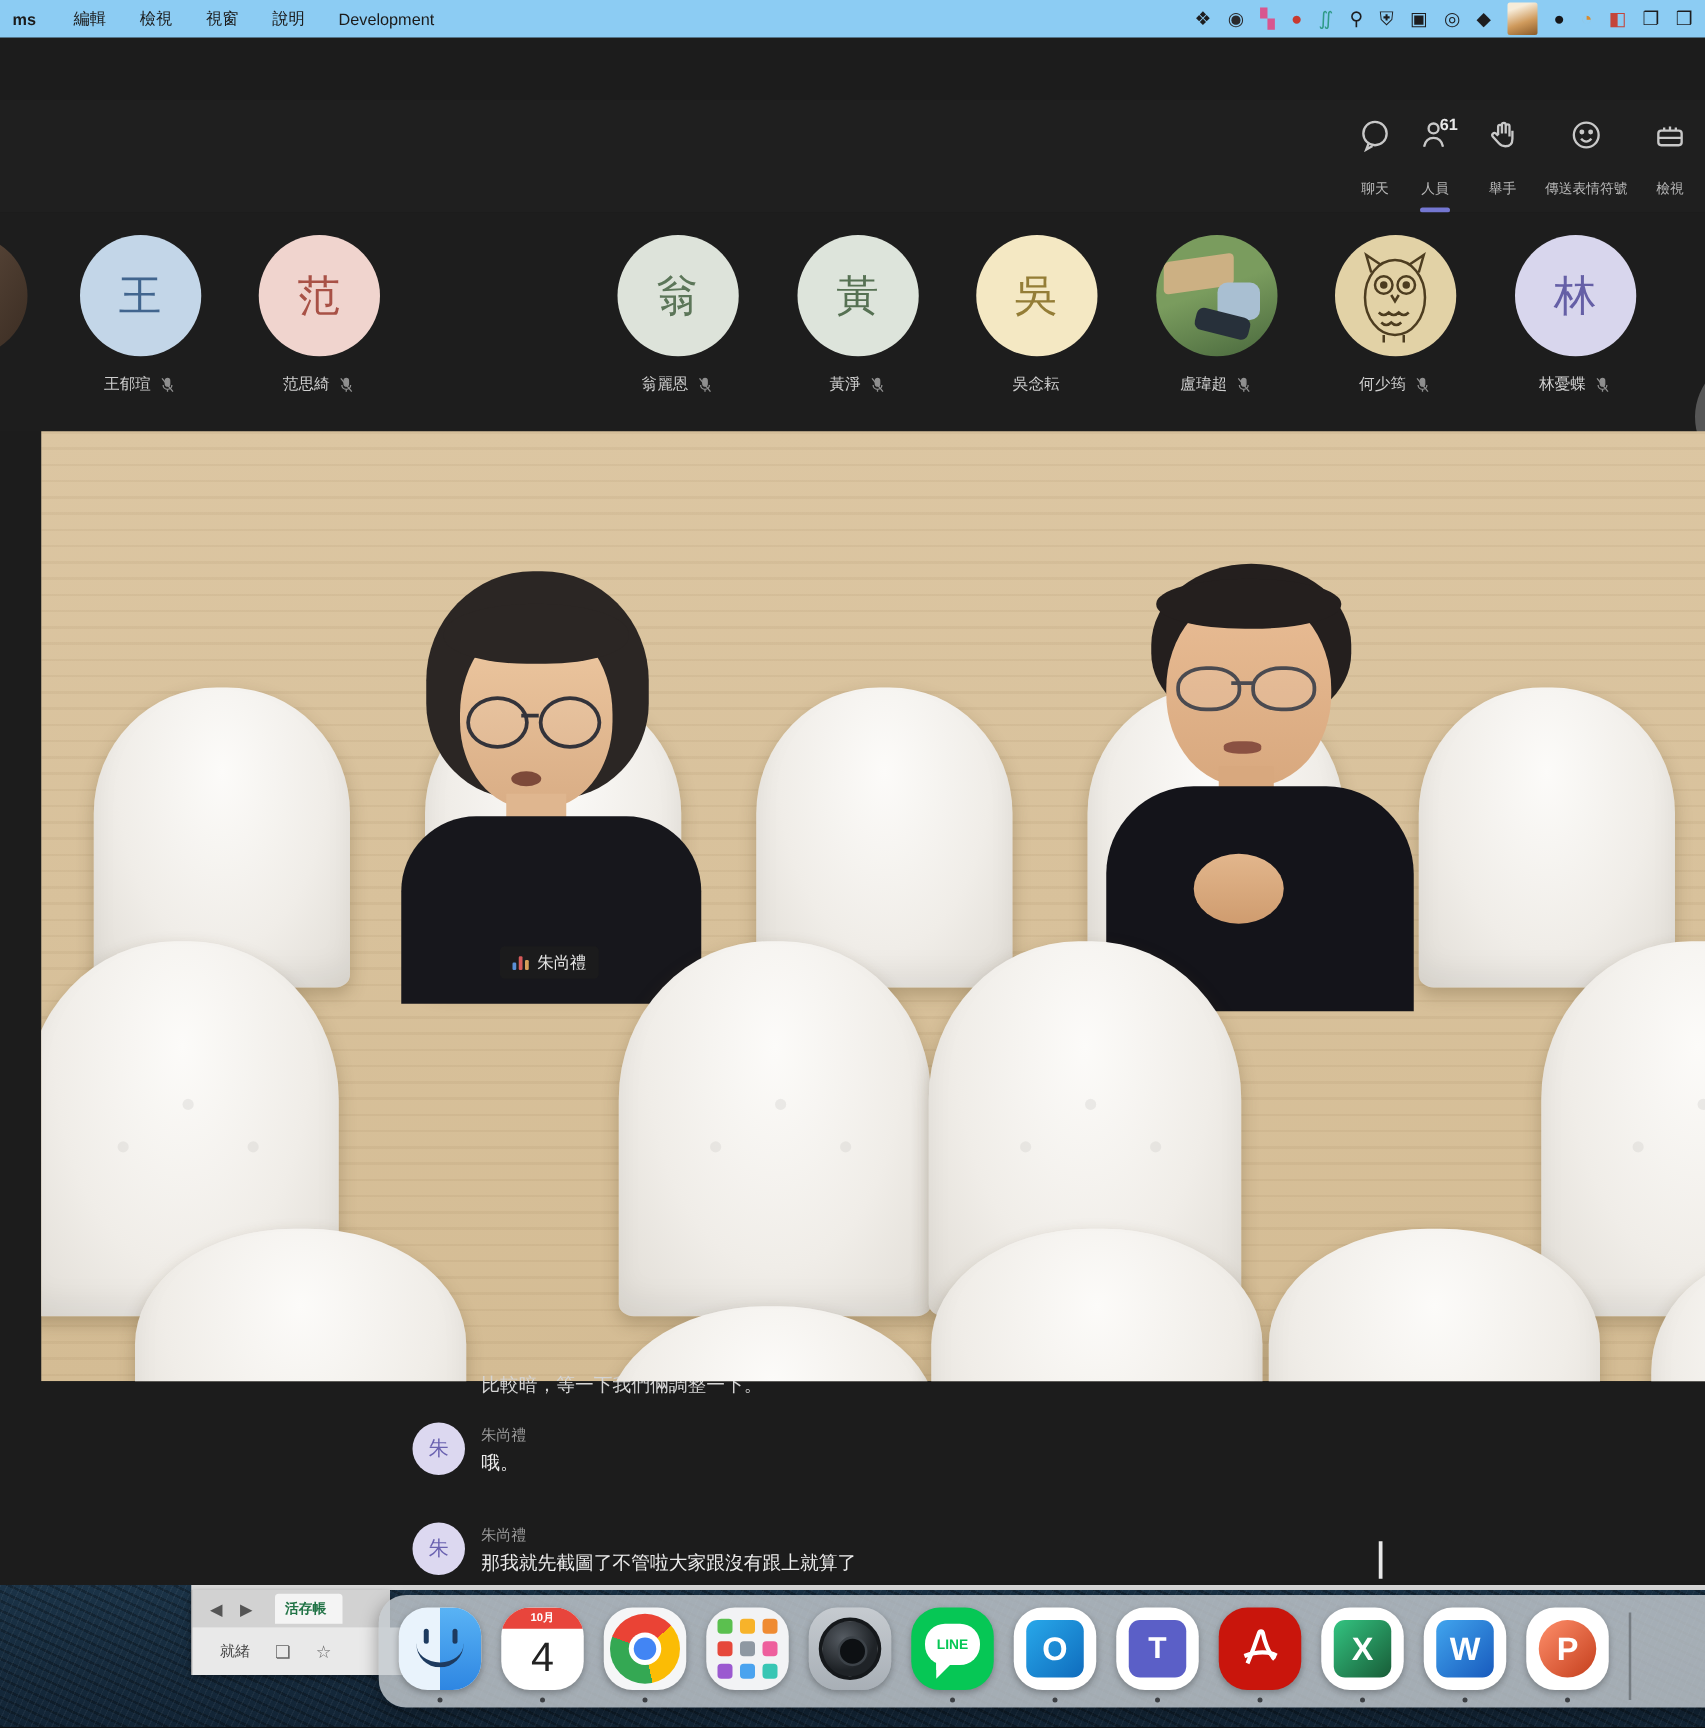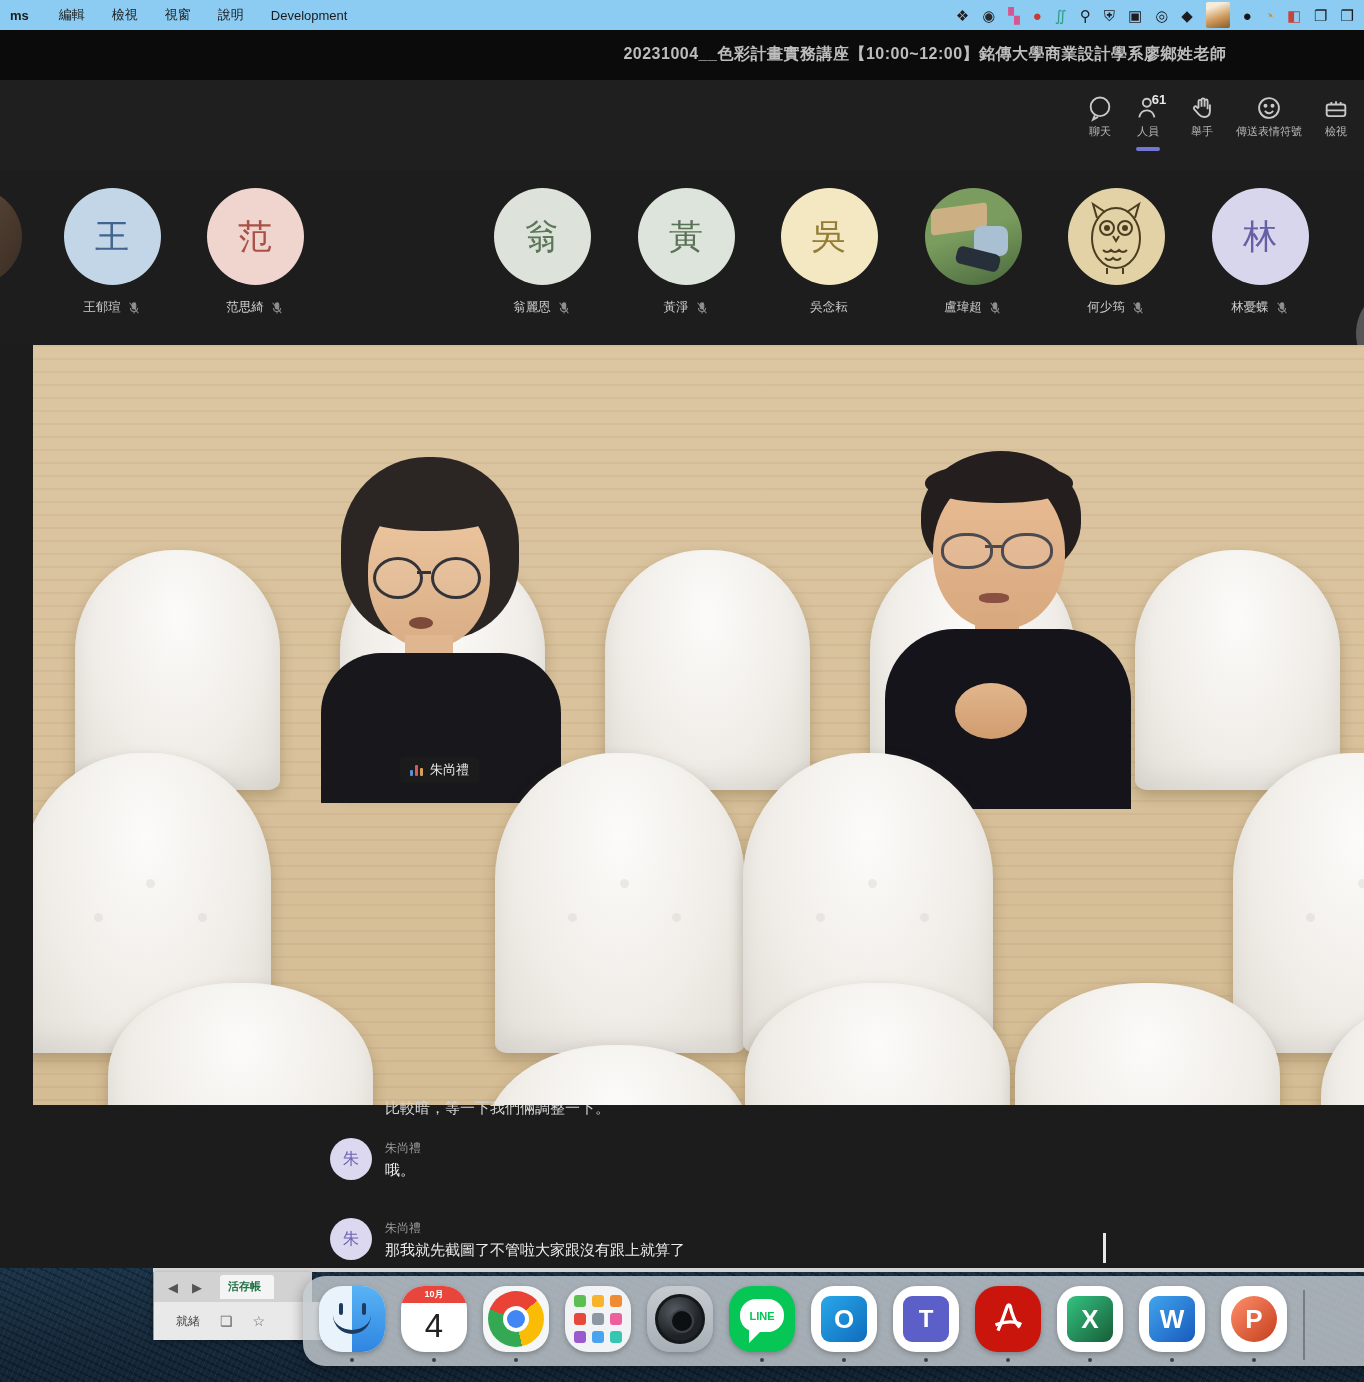--- a/index.html
+++ b/index.html
@@ -17,21 +17,21 @@
   .st-photo{width:24px;height:26px;background:linear-gradient(160deg,#f7ecd9 20%,#cf9a5c 60%,#8a5a28);border-radius:2px;}
 
   
   #titlebar{position:absolute;left:0;top:30px;width:1364px;height:50px;background:#0b0b0b;}
   #meeting-title{position:absolute;left:560px;top:14px;width:730px;text-align:center;
                  color:#bdbdbd;font-size:16px;font-weight:600;letter-spacing:.5px;white-space:nowrap;}
 
   
   #toolbar{position:absolute;left:0;top:80px;width:1364px;height:90px;background:#1f1f1f;}
   #tb-group{position:absolute;right:4px;top:8px;display:flex;align-items:flex-start;}
-  .tb-btn{position:relative;display:flex;flex-direction:column;align-items:center;gap:2px;
+  .tb-btn{position:relative;display:flex;flex-direction:column;align-items:center;gap:21px;
           padding:6px 10px;cursor:pointer;}
   .tb-label{font-size:11px;color:#b8b8b8;white-space:nowrap;}
   .tb-badge{position:absolute;top:4px;left:58%;font-size:13px;font-weight:bold;color:#e8e8e8;}
   .tb-underline{position:absolute;bottom:-6px;left:12px;right:12px;height:4px;border-radius:2px;background:#7477d1;}
 
   
   #roster{position:absolute;left:0;top:170px;width:1364px;height:175px;background:#1d1d1d;}
   .pt-cell{position:absolute;width:142px;top:18px;display:flex;flex-direction:column;align-items:center;}
   .pt-avatar{width:97px;height:97px;border-radius:50%;display:flex;align-items:center;justify-content:center;
              font-size:34px;overflow:hidden;position:relative;}
@@ -164,23 +164,20 @@
       <span class="st-ic" style="color:#1d1d1f">◆</span>
       <span class="st-photo"></span>
       <span class="st-ic" style="color:#161618">●</span>
       <span class="st-ic" style="color:#d88a2e">◔</span>
       <span class="st-ic" style="color:#c4453a">◧</span>
       <span class="st-ic" style="color:#1d1d1f">❐</span>
       <span class="st-ic" style="color:#1d1d1f">❒</span>
     </div>
   </div>
 
-  <div id="titlebar">
-    <div id="meeting-title">20231004__色彩計畫實務講座【10:00~12:00】銘傳大學商業設計學系廖鄉姓老師</div>
-  </div>
 
   <div id="toolbar">
     <div id="tb-group">
       <div class="tb-btn">
         <svg class="tb-icon" width="28" height="28" viewBox="0 0 24 24" fill="none" stroke="#c8c8c8" stroke-width="1.6">
           <circle cx="12" cy="11" r="8"></circle>
             <path d="M7.5 18.2 6 22l4.3-2.4"></path>
         </svg>
         <span class="tb-label">聊天</span>
       </div>

